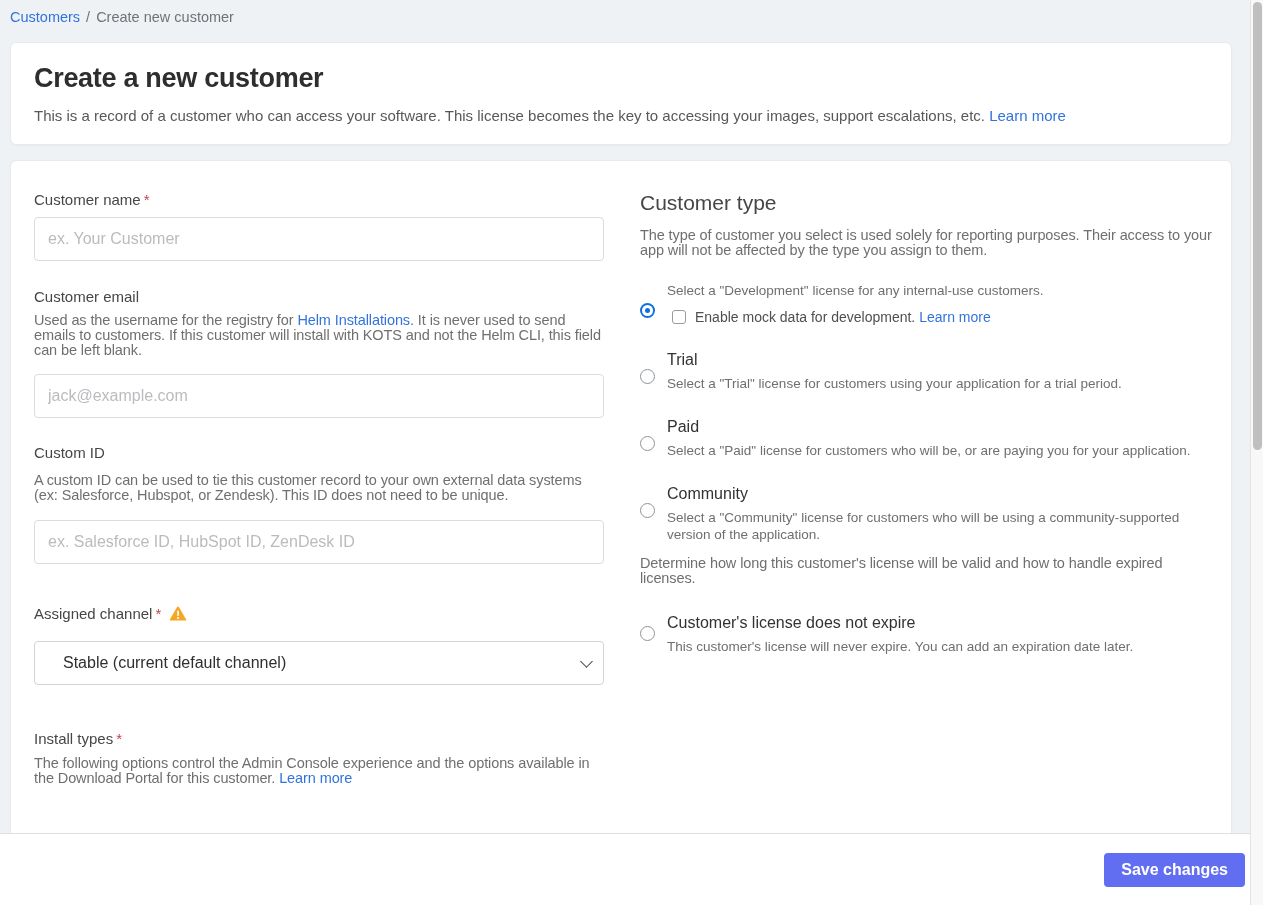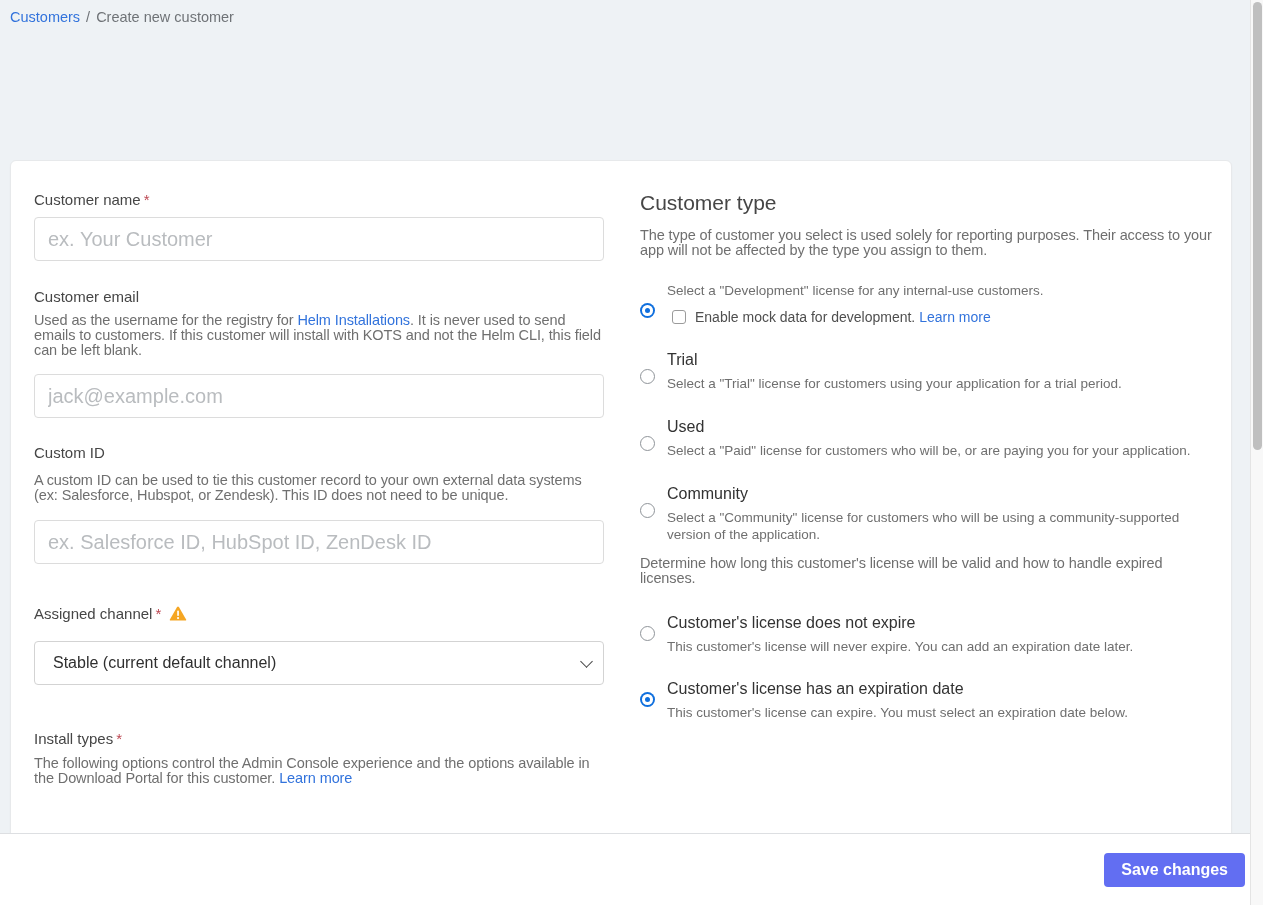--- a/index.html
+++ b/index.html
@@ -26,26 +26,26 @@
   .main-card { top:160px; height:700px; }
 
   .col-left  { position:absolute; left:23px;  top:30px; width:570px; }
   .col-right { position:absolute; left:629px; top:30px; width:572px; }
 
   .field-label { font-size:15px; font-weight:500; color:#464646; }
   .req { color:#bc4752; margin-left:3px; font-size:15px; }
   .para { font-size:14.5px; line-height:15px; color:#6f6f6f; letter-spacing:-0.1px; }
 
   .text-input { width:100%; height:44px; border:1px solid #dcdcdc; border-radius:4px;
-                padding:0 13px; font-size:20px; font-family:inherit; color:#333; background:#fff; }
+                padding:0 13px; font-size:16px; font-family:inherit; color:#333; background:#fff; }
   .text-input::placeholder { color:#b9bcbf; opacity:1; }
 
   
   .select { width:100%; height:44px; border:1px solid #d3d3d3; border-radius:4px; background:#fff;
-            display:flex; align-items:center; padding:0 18px; font-size:16px; color:#2f2f2f;
+            display:flex; align-items:center; padding:0 28px; font-size:16px; color:#2f2f2f;
             cursor:pointer; position:relative; }
   .select .chev { position:absolute; right:12px; top:17px; width:9px; height:9px;
                   border-right:1.8px solid #444; border-bottom:1.8px solid #444;
                   transform:rotate(45deg); margin-top:-2px; }
 
   
   .warn { display:inline-block; vertical-align:-3px; margin-left:8px; }
 
   
   .section-label { font-size:21px; font-weight:500; color:#464646; }
@@ -77,20 +77,27 @@
 </style>
 </head>
 <body>
 
 <div class="page">
 
   <div class="breadcrumb">
     <a>Customers</a><span class="sep">/</span><span>Create new customer</span>
   </div>
 
+  <div class="card header-card">
+    <h1>Create a new customer</h1>
+    <p>
+      <span>This is a record of a customer who can access your software. This license becomes the key to accessing your images, support escalations, etc.</span>
+      <a class="link">Learn more</a>
+    </p>
+  </div>
 
   <div class="card main-card">
 
     <div class="col-left">
 
       <div>
         <div class="field-label">
           <span>Customer name</span><span class="req">*</span>
         </div>
         <input class="text-input" style="margin-top: 9px;" type="text" placeholder="ex. Your Customer">
@@ -150,43 +157,38 @@
       </div>
 
       <div class="opt" style="margin-top:26px;">
         <span class="radio" style="top:18px;"></span>
         <div class="opt-title">Trial</div>
         <div class="opt-desc">Select a "Trial" license for customers using your application for a trial period.</div>
       </div>
 
       <div class="opt" style="margin-top:26px;">
         <span class="radio" style="top:18px;"></span>
-        <div class="opt-title">Used</div>
+        <div class="opt-title">Paid</div>
         <div class="opt-desc">Select a "Paid" license for customers who will be, or are paying you for your application.</div>
       </div>
 
       <div class="opt" style="margin-top:26px;">
         <span class="radio" style="top:18px;"></span>
         <div class="opt-title">Community</div>
         <div class="opt-desc">Select a "Community" license for customers who will be using a community-supported version of the application.</div>
       </div>
 
       <p class="para" style="margin-top:13px;">Determine how long this customer's license will be valid and how to handle expired licenses.</p>
 
       <div class="opt" style="margin-top:28px;">
         <span class="radio" style="top:12px;"></span>
         <div class="opt-title">Customer's license does not expire</div>
         <div class="opt-desc">This customer's license will never expire. You can add an expiration date later.</div>
       </div>
 
-      <div class="opt" style="margin-top:25px;">
-        <span class="radio checked" style="top:12px;"></span>
-        <div class="opt-title">Customer's license has an expiration date</div>
-        <div class="opt-desc">This customer's license can expire. You must select an expiration date below.</div>
-      </div>
 
     </div>
   </div>
 
   <div class="footer">
     <button class="save-btn">Save changes</button>
   </div>
 
   <div class="scrollbar">
     <div class="scroll-thumb"></div>

